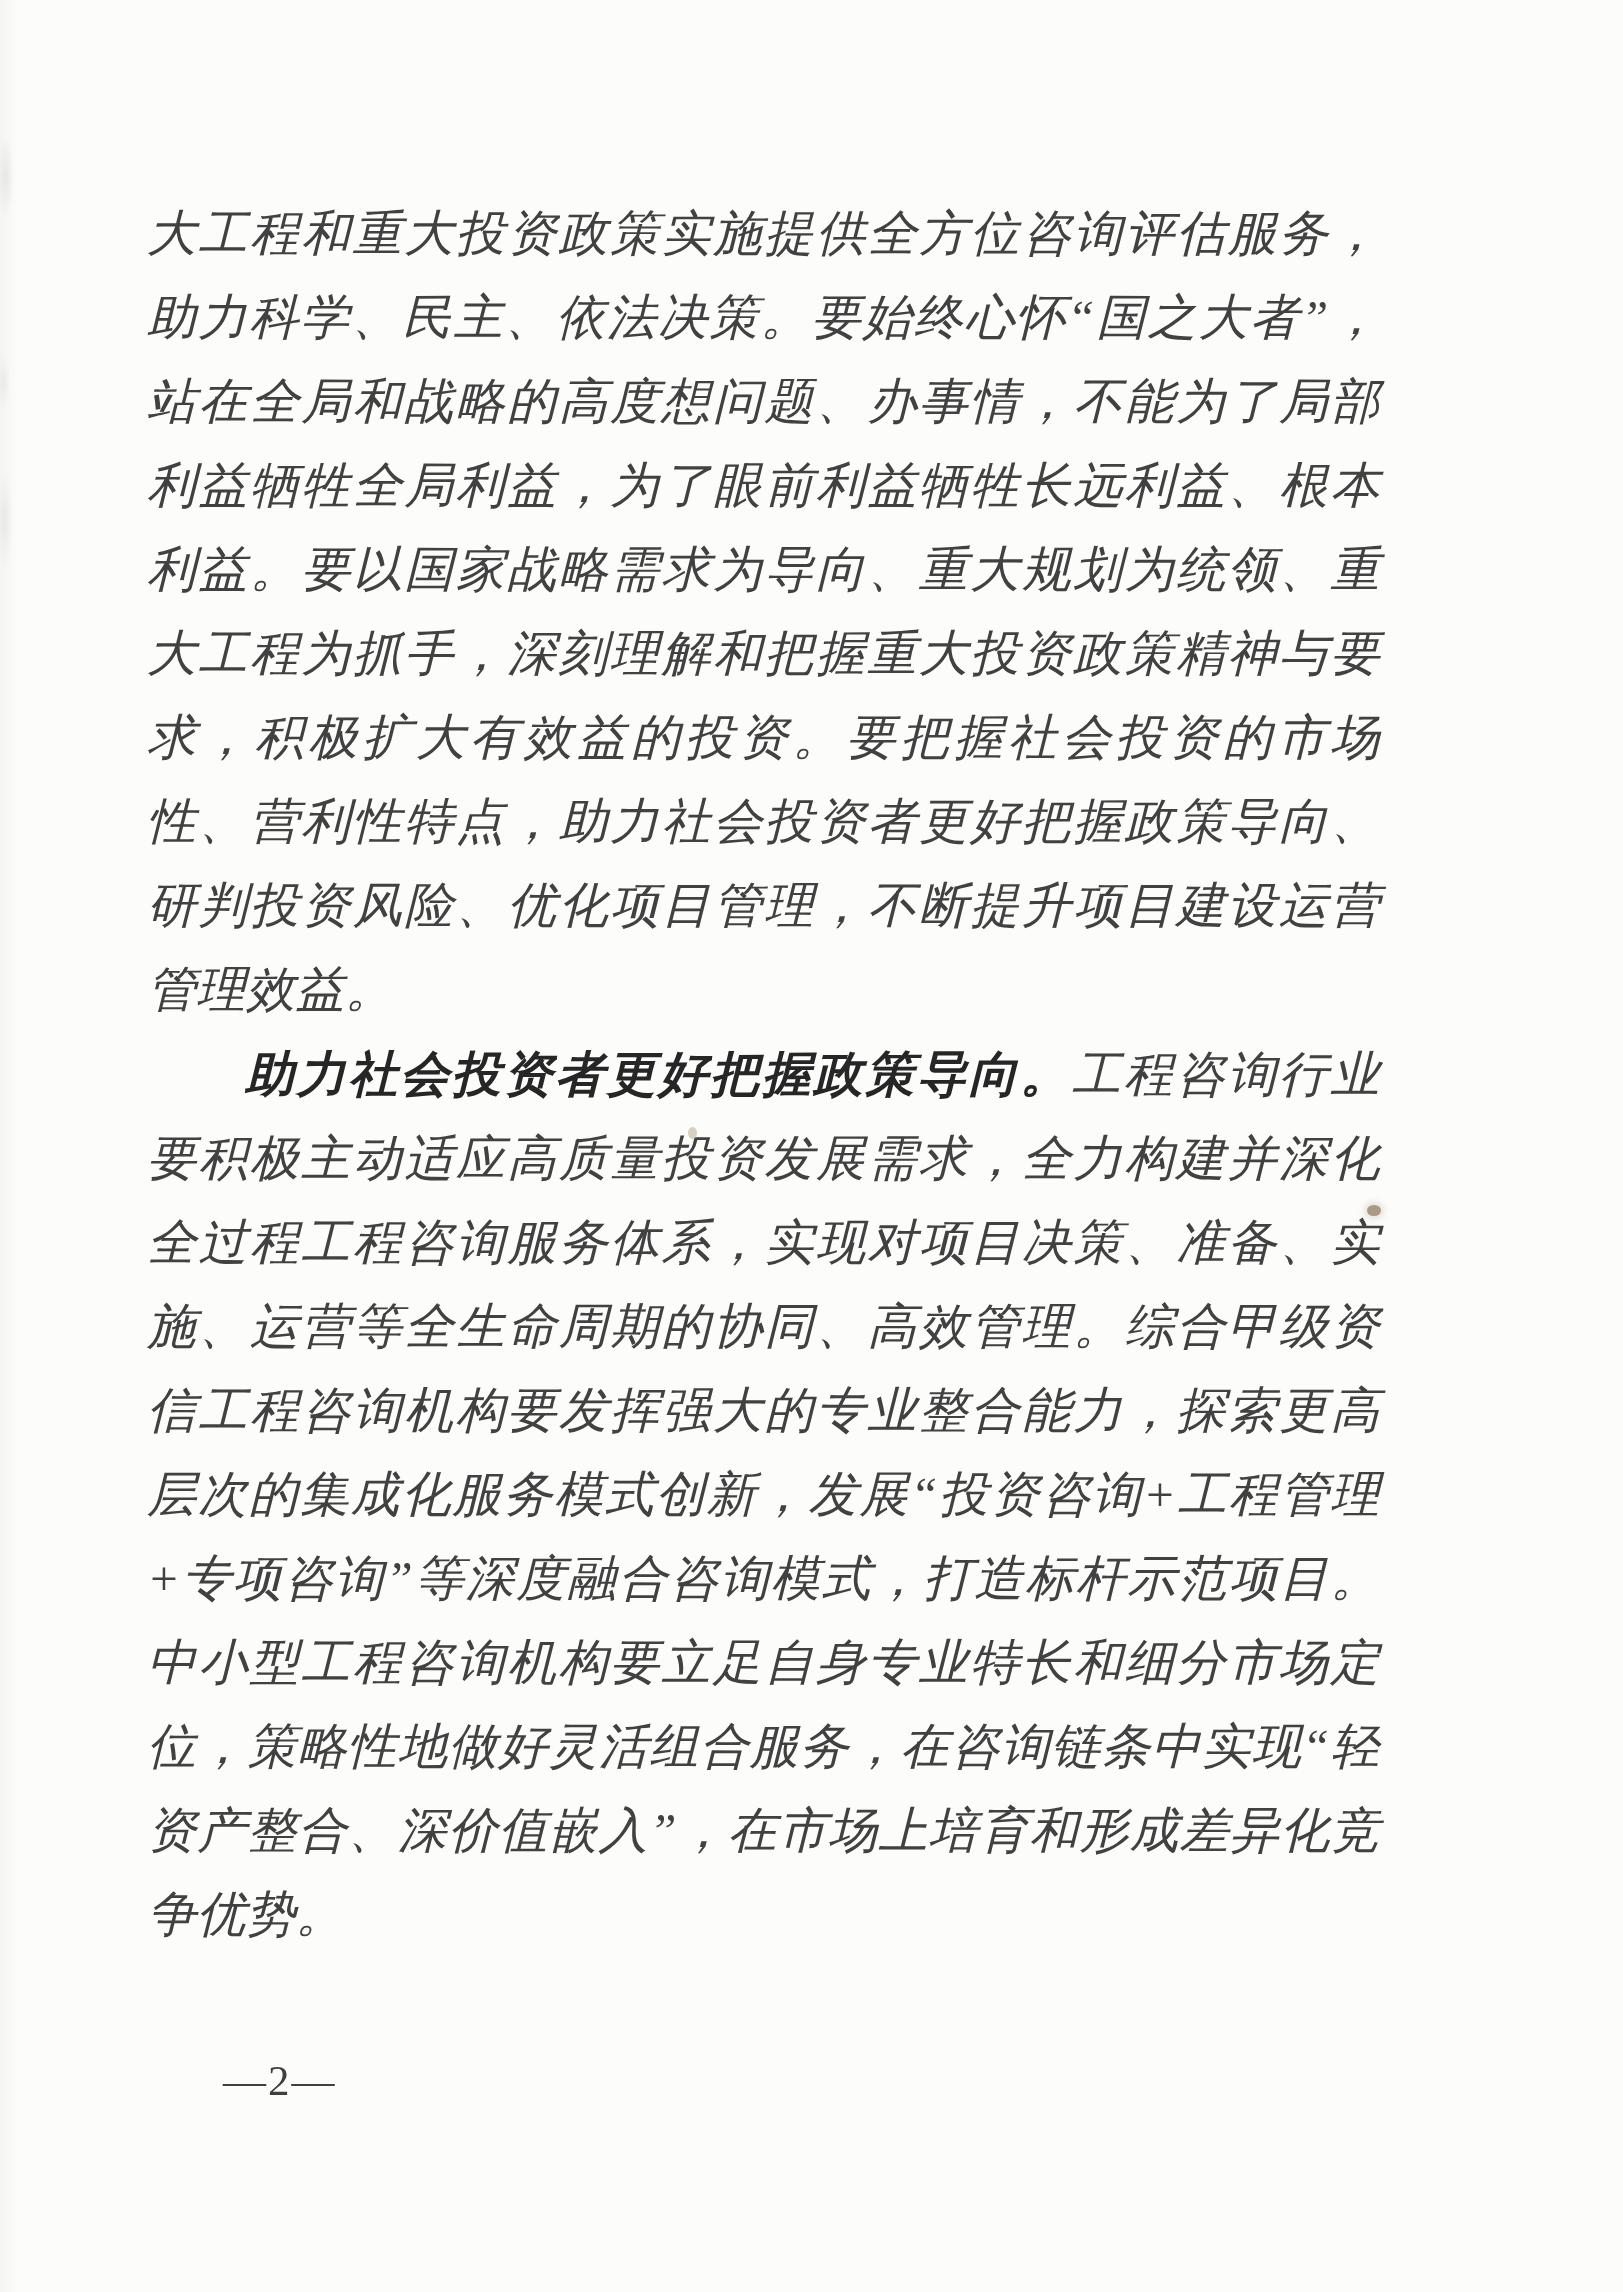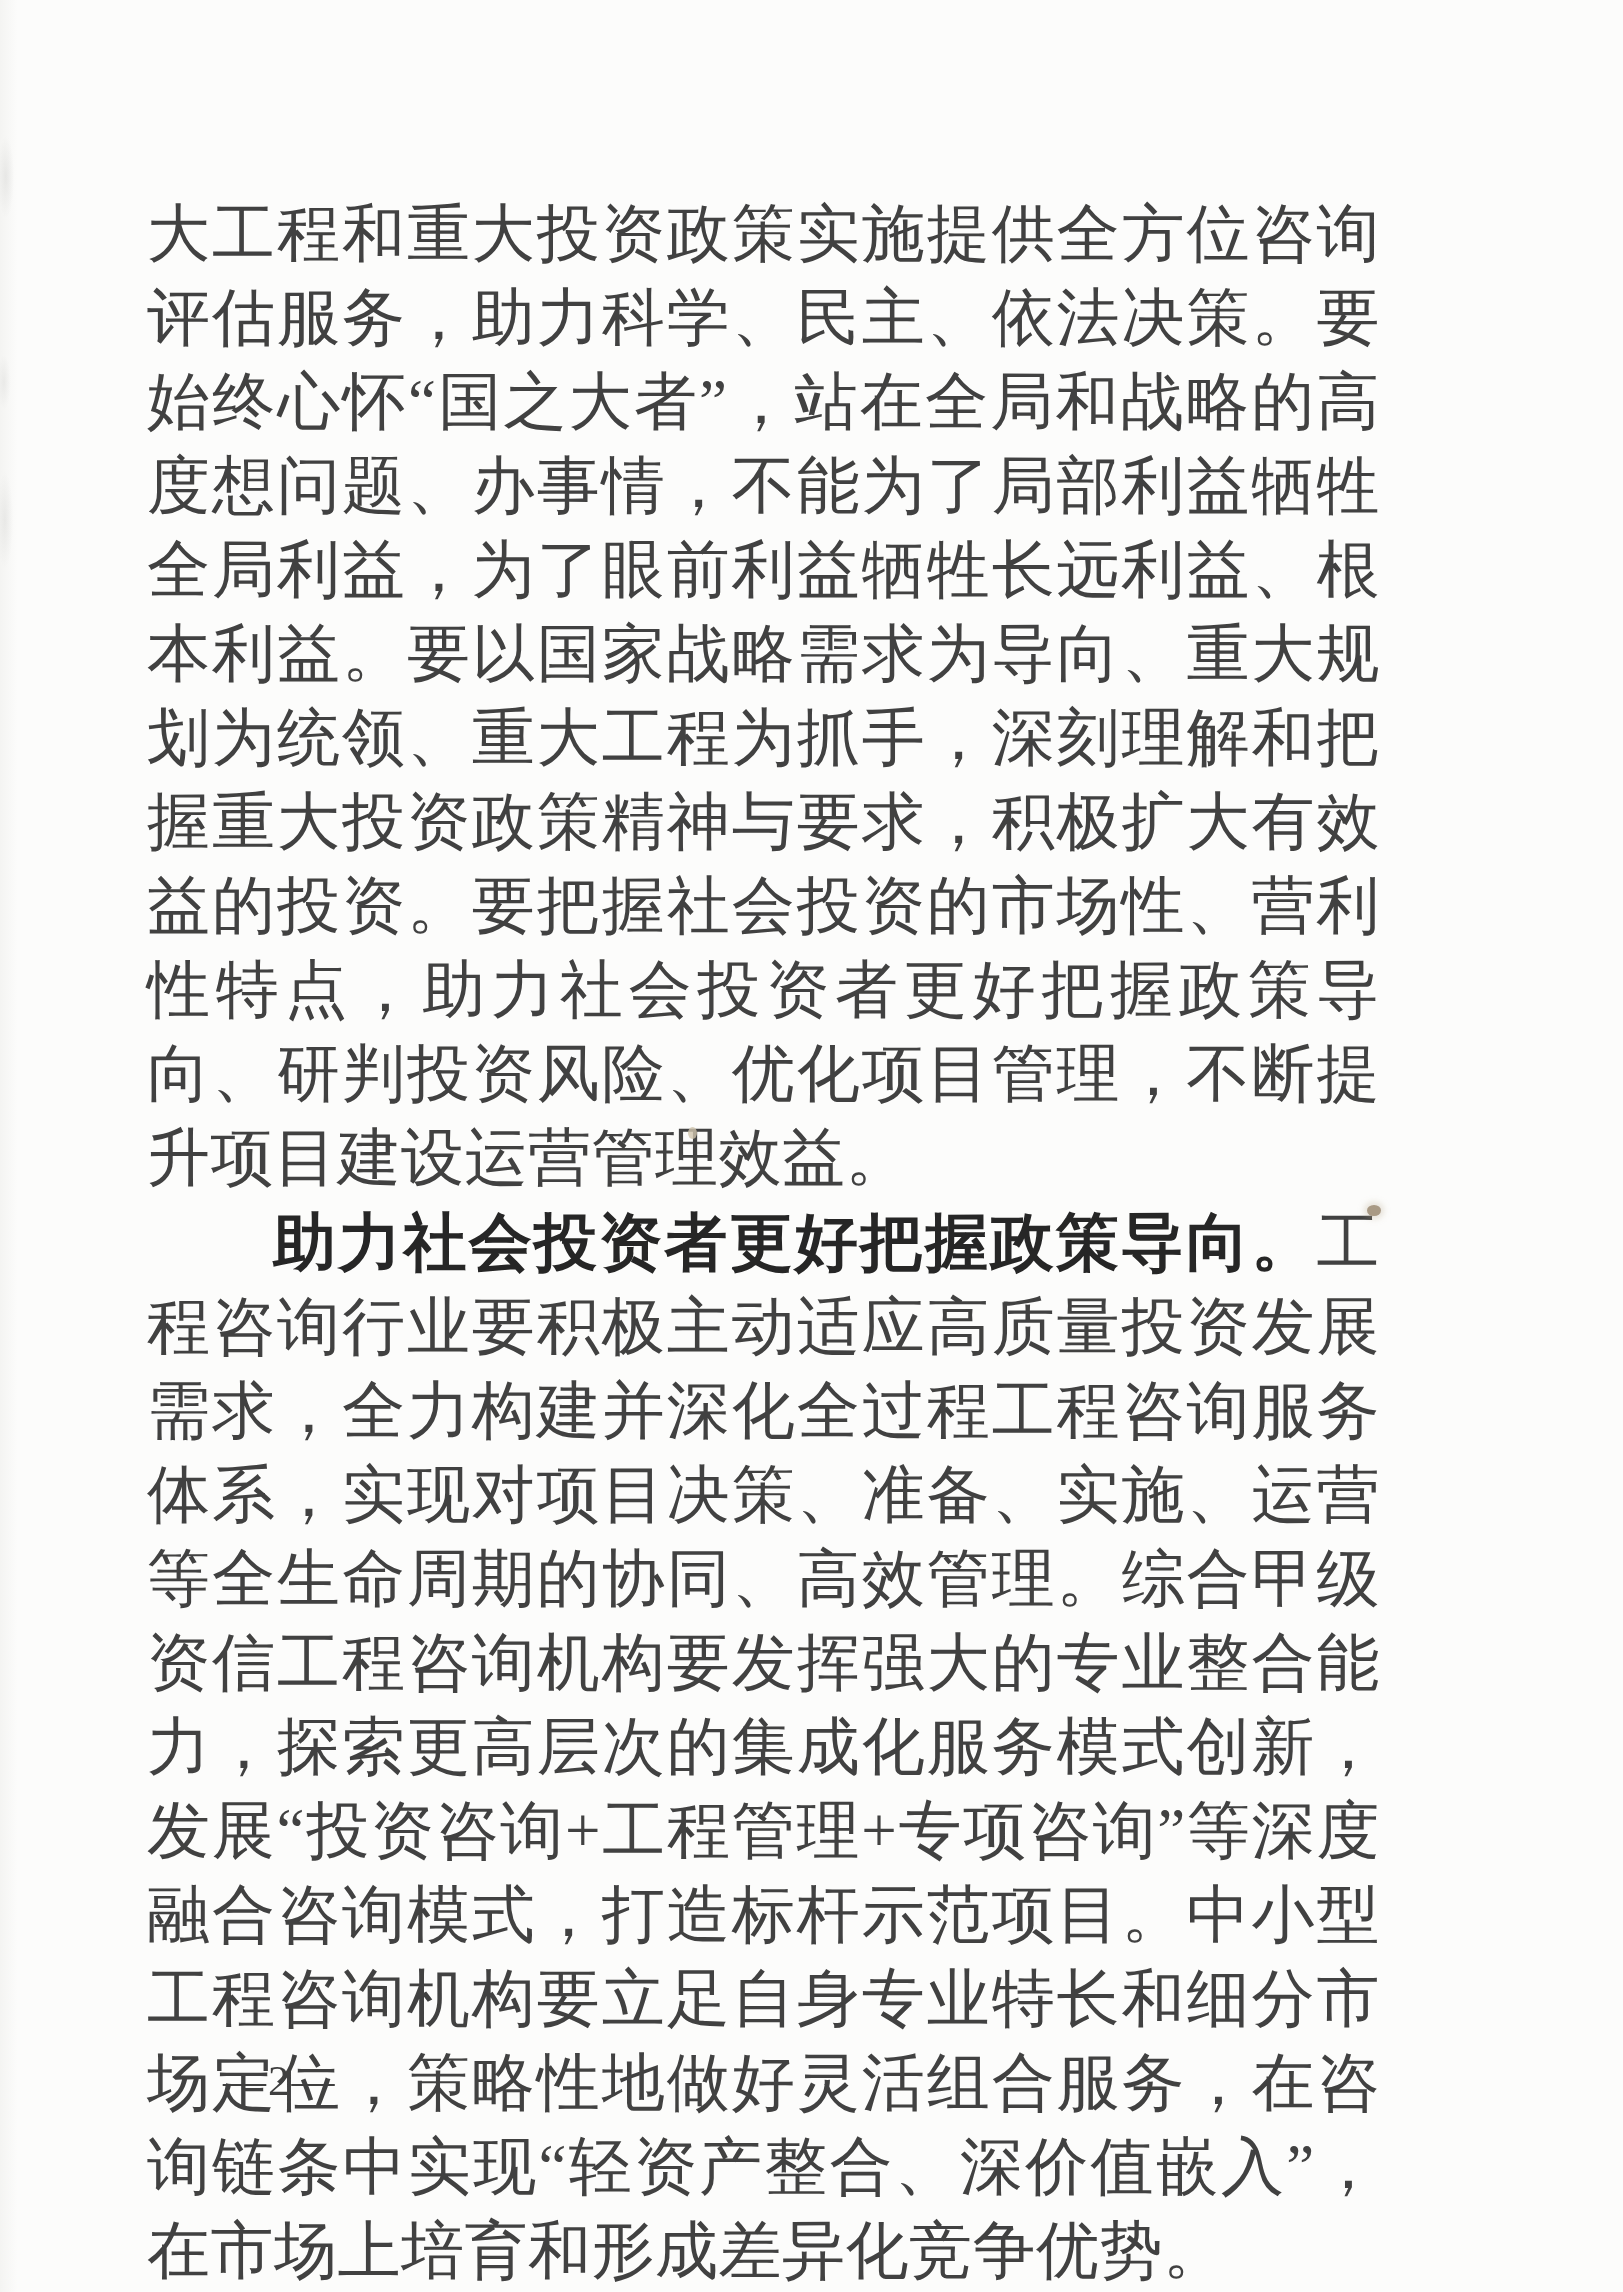--- a/index.html
+++ b/index.html
@@ -17,26 +17,27 @@
   .page {
     position: absolute;
     inset: 0;
     background: linear-gradient(90deg, #f4f4f2 0px, #fcfcfb 17.6px);
   }
   .text-block {
     position: absolute;
     left: 147px;
     top: 192px;
     width: 1233px;
-    font-size: 63px;
+    font-size: 49px;
     line-height: 84px;
     color: #414141;
     text-align: justify;
     text-justify: inter-character;
     letter-spacing: 0.5px;
+    font-style: italic;
   }
   .para {
     margin: 0;
     text-indent: 2em;
   }
   .para.no-indent {
     text-indent: 0;
   }
   .lead {
     font-weight: bold;

